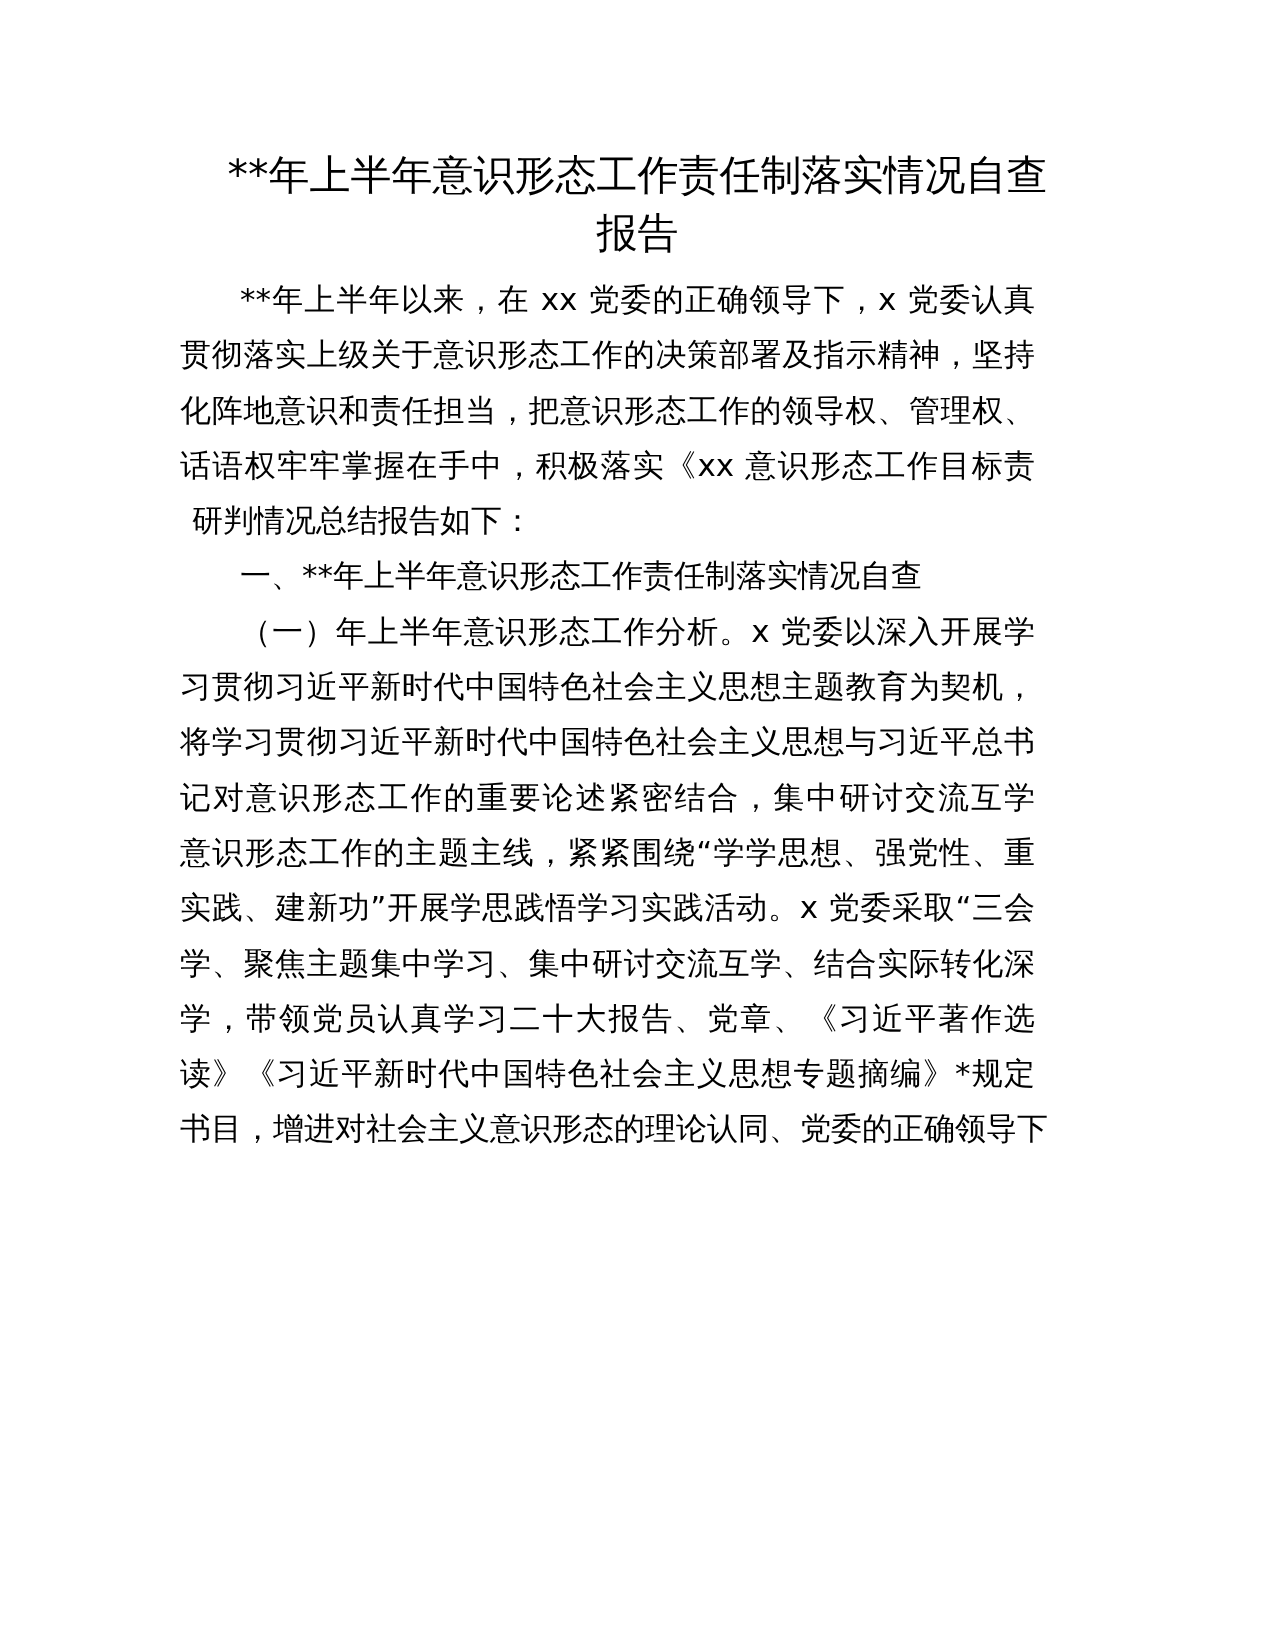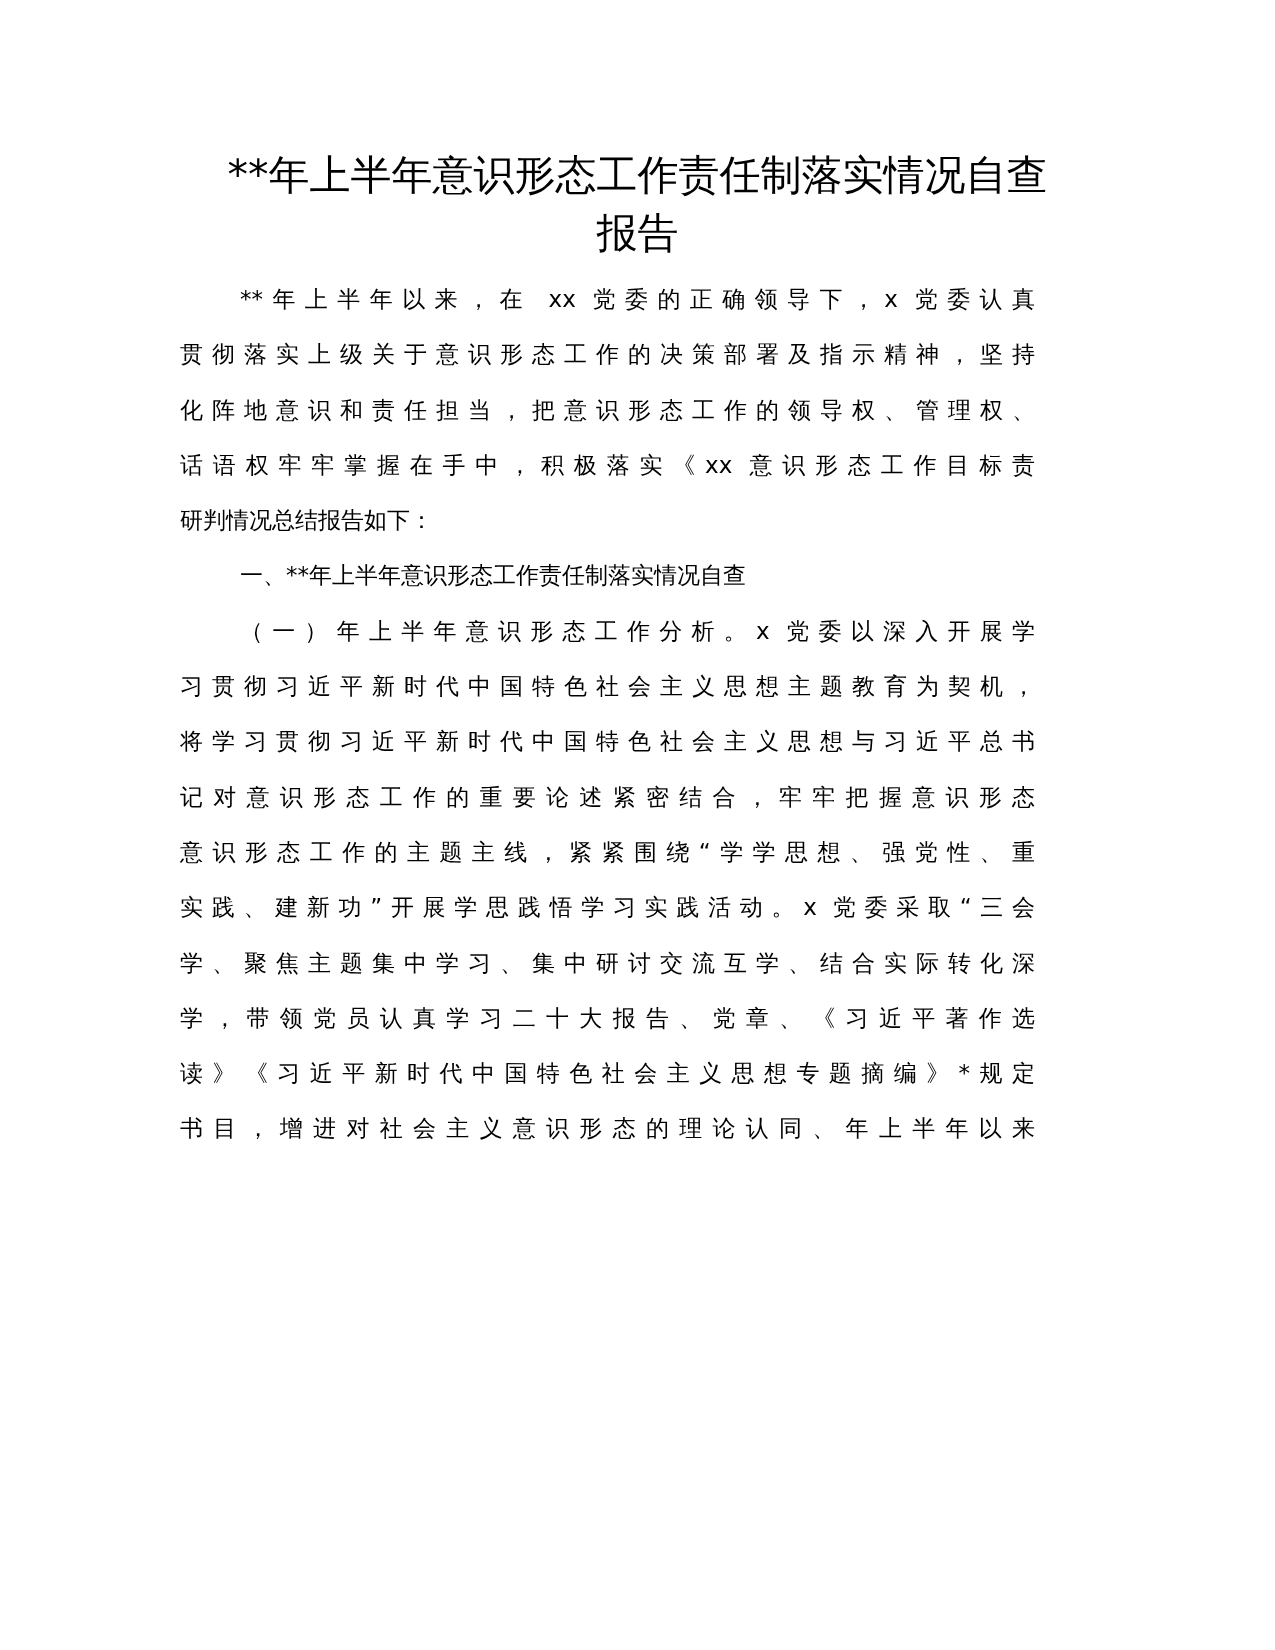--- a/index.html
+++ b/index.html
@@ -3,23 +3,23 @@
 <meta charset="utf-8">
 <style>
   html, body { margin: 0; padding: 0; background: #ffffff; }
   body { width: 1275px; height: 1650px; position: relative; overflow: hidden;
          font-family: "DejaVu Sans", "Liberation Sans", sans-serif; color: #000; }
   .page { position: absolute; left: 0; top: 0; width: 1031px; height: 1650px; }
   .title { position: absolute; left: 0; width: 1275px; text-align: center;
            font-size: 41px; line-height: 58px; top: 146px; letter-spacing: 0px; }
   .title .tline { display: block; height: 58px; }
   .body { position: absolute; left: 180px; width: 855px; top: 272px; }
-  .line { display: block; height: 55.3px; line-height: 55.3px; font-size: 23px;
+  .line { display: block; height: 55.3px; line-height: 55.3px; font-size: 31px;
           white-space: nowrap; text-align: justify; text-align-last: justify; }
-  .line.last { text-align-last: left; }
+  .line.last { text-align-last: left; margin-left: 12px; }
   .line.indent { padding-left: 60px; }
   .heading { text-align-last: left; }
 </style>
 </head>
 <body>
 
 <div class="page">
   <div class="title">
     <span class="tline">**年上半年意识形态工作责任制落实情况自查</span>
     <span class="tline">报告</span>
@@ -33,22 +33,22 @@
       <span class="line">话语权牢牢掌握在手中，积极落实《xx 意识形态工作目标责</span>
       <span class="line last">研判情况总结报告如下：</span>
     </div>
 
     <span class="line indent heading">一、**年上半年意识形态工作责任制落实情况自查</span>
 
     <div>
       <span class="line indent">（一）年上半年意识形态工作分析。x 党委以深入开展学</span>
       <span class="line">习贯彻习近平新时代中国特色社会主义思想主题教育为契机，</span>
       <span class="line">将学习贯彻习近平新时代中国特色社会主义思想与习近平总书</span>
-      <span class="line">记对意识形态工作的重要论述紧密结合，牢牢把握意识形态</span>
+      <span class="line">记对意识形态工作的重要论述紧密结合，集中研讨交流互学</span>
       <span class="line">意识形态工作的主题主线，紧紧围绕“学学思想、强党性、重</span>
       <span class="line">实践、建新功”开展学思践悟学习实践活动。x 党委采取“三会</span>
       <span class="line">学、聚焦主题集中学习、集中研讨交流互学、结合实际转化深</span>
       <span class="line">学，带领党员认真学习二十大报告、党章、《习近平著作选</span>
       <span class="line">读》《习近平新时代中国特色社会主义思想专题摘编》*规定</span>
-      <span class="line">书目，增进对社会主义意识形态的理论认同、年上半年以来</span>
+      <span class="line">书目，增进对社会主义意识形态的理论认同、党委的正确领导下</span>
     </div>
   </div>
 </div>
 
 </body></html>

